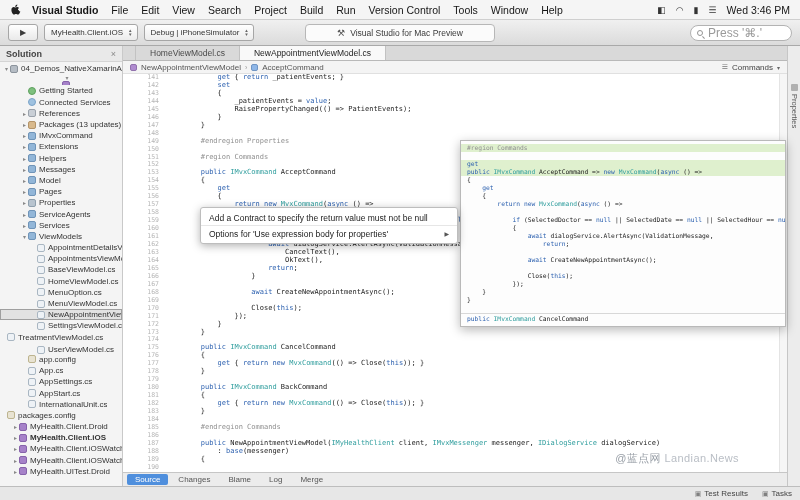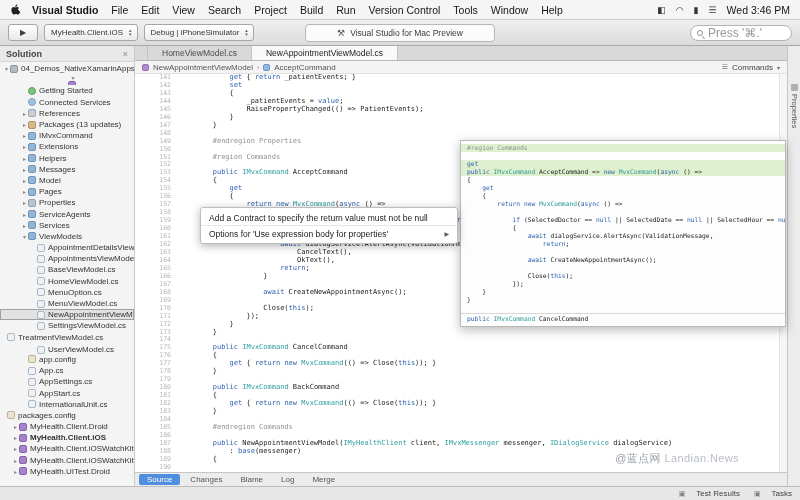--- a/index.html
+++ b/index.html
@@ -25,21 +25,21 @@
   .notif{position:absolute;left:50%;top:4px;transform:translateX(-50%);width:190px;height:18px;border:1px solid #b7b7b7;border-radius:4px;background:#fbfbfb;display:flex;align-items:center;justify-content:center;gap:5px;font-size:8.5px;color:#3a3a3a;}
   .hammer{font-size:9px;color:#555;}
   .search{margin-left:auto;width:102px;height:16px;border:1px solid #b3b3b3;border-radius:8px;background:#fff;display:flex;align-items:center;padding:0 6px;gap:5px;color:#9a9a9a;font-size:12px;}
   .mag{width:6px;height:6px;border:1px solid #949494;border-radius:50%;position:relative;flex:none;}
   .mag::after{content:"";position:absolute;width:3px;height:1px;background:#949494;transform:rotate(45deg);left:4px;top:6px;}
 
   
   .main{flex:1;display:flex;min-height:0;}
 
   
-  .sidebar{width:135px;flex:none;background:#f4f4f4;border-right:1px solid #c9c9c9;display:flex;flex-direction:column;}
+  .sidebar{width:123px;flex:none;background:#f4f4f4;border-right:1px solid #c9c9c9;display:flex;flex-direction:column;}
   .pad-header{height:16px;flex:none;display:flex;align-items:center;padding:0 6px;font-size:9px;font-weight:bold;color:#444;background:#e9e9e9;border-bottom:1px solid #d4d4d4;}
   .pad-close{margin-left:auto;color:#888;font-size:9px;font-weight:normal;}
   #tree{flex:1;overflow:hidden;padding-top:1px;}
   .tree-row{display:flex;align-items:center;height:11.2px;font-size:8px;color:#333;white-space:nowrap;overflow:hidden;}
   .tree-arrow{width:7px;flex:none;font-size:6px;color:#8a8a8a;text-align:center;}
   .ti{width:8px;height:8px;border-radius:2px;display:inline-block;margin:0 3px 0 0;flex:none;}
   .ti-solution{background:#b5bcc4;border:1px solid #8b939c;}
   .ti-project{background:#a682c9;border:1px solid #8763ab;}
   .ti-star{background:#7ec07e;border:1px solid #5da05d;border-radius:50%;}
   .ti-cloud{background:#9fc2e0;border:1px solid #7aa3c8;border-radius:50%;}
@@ -87,21 +87,21 @@
 
   
   .right-strip{width:13px;flex:none;background:#ececec;border-left:1px solid #c6c6c6;display:flex;flex-direction:column;align-items:center;padding-top:38px;gap:4px;}
   .vtab{display:flex;flex-direction:column;align-items:center;gap:3px;}
   .vtab-icon{width:7px;height:7px;background:#b0b0b0;border-radius:1px;}
   .vtab-label{writing-mode:vertical-rl;font-size:7.5px;color:#555;}
 
   
   .statusbar{height:14px;flex:none;background:#e7e7e7;border-top:1px solid #bdbdbd;display:flex;align-items:center;padding:0 8px;}
   .sb-right{margin-left:auto;display:flex;align-items:center;gap:14px;font-size:8px;color:#444;}
-  .sb-item{display:flex;align-items:center;gap:11px;}
+  .sb-item{display:flex;align-items:center;gap:3px;}
   .sb-icon{font-size:7px;color:#808080;}
 
   
   .popup{position:absolute;left:200px;top:206px;z-index:40;width:258px;filter:drop-shadow(0 2px 4px rgba(0,0,0,.30));}
   .popup-header{display:inline-block;background:#4a8ede;color:#fff;font-size:8.5px;padding:2px 8px;border:1px solid #3a7bc4;border-radius:2px;white-space:nowrap;}
   .popup-menu{background:#fff;border:1px solid #bdbdbd;border-radius:3px;margin-top:1px;padding:2px 0;}
   .popup-item{font-size:8.5px;color:#222;padding:2.5px 8px;display:flex;align-items:center;white-space:nowrap;}
   .popup-item + .popup-item{border-top:1px solid #e6e6e6;}
   .popup-arrow{margin-left:auto;font-size:6px;color:#555;padding-left:8px;}
 

